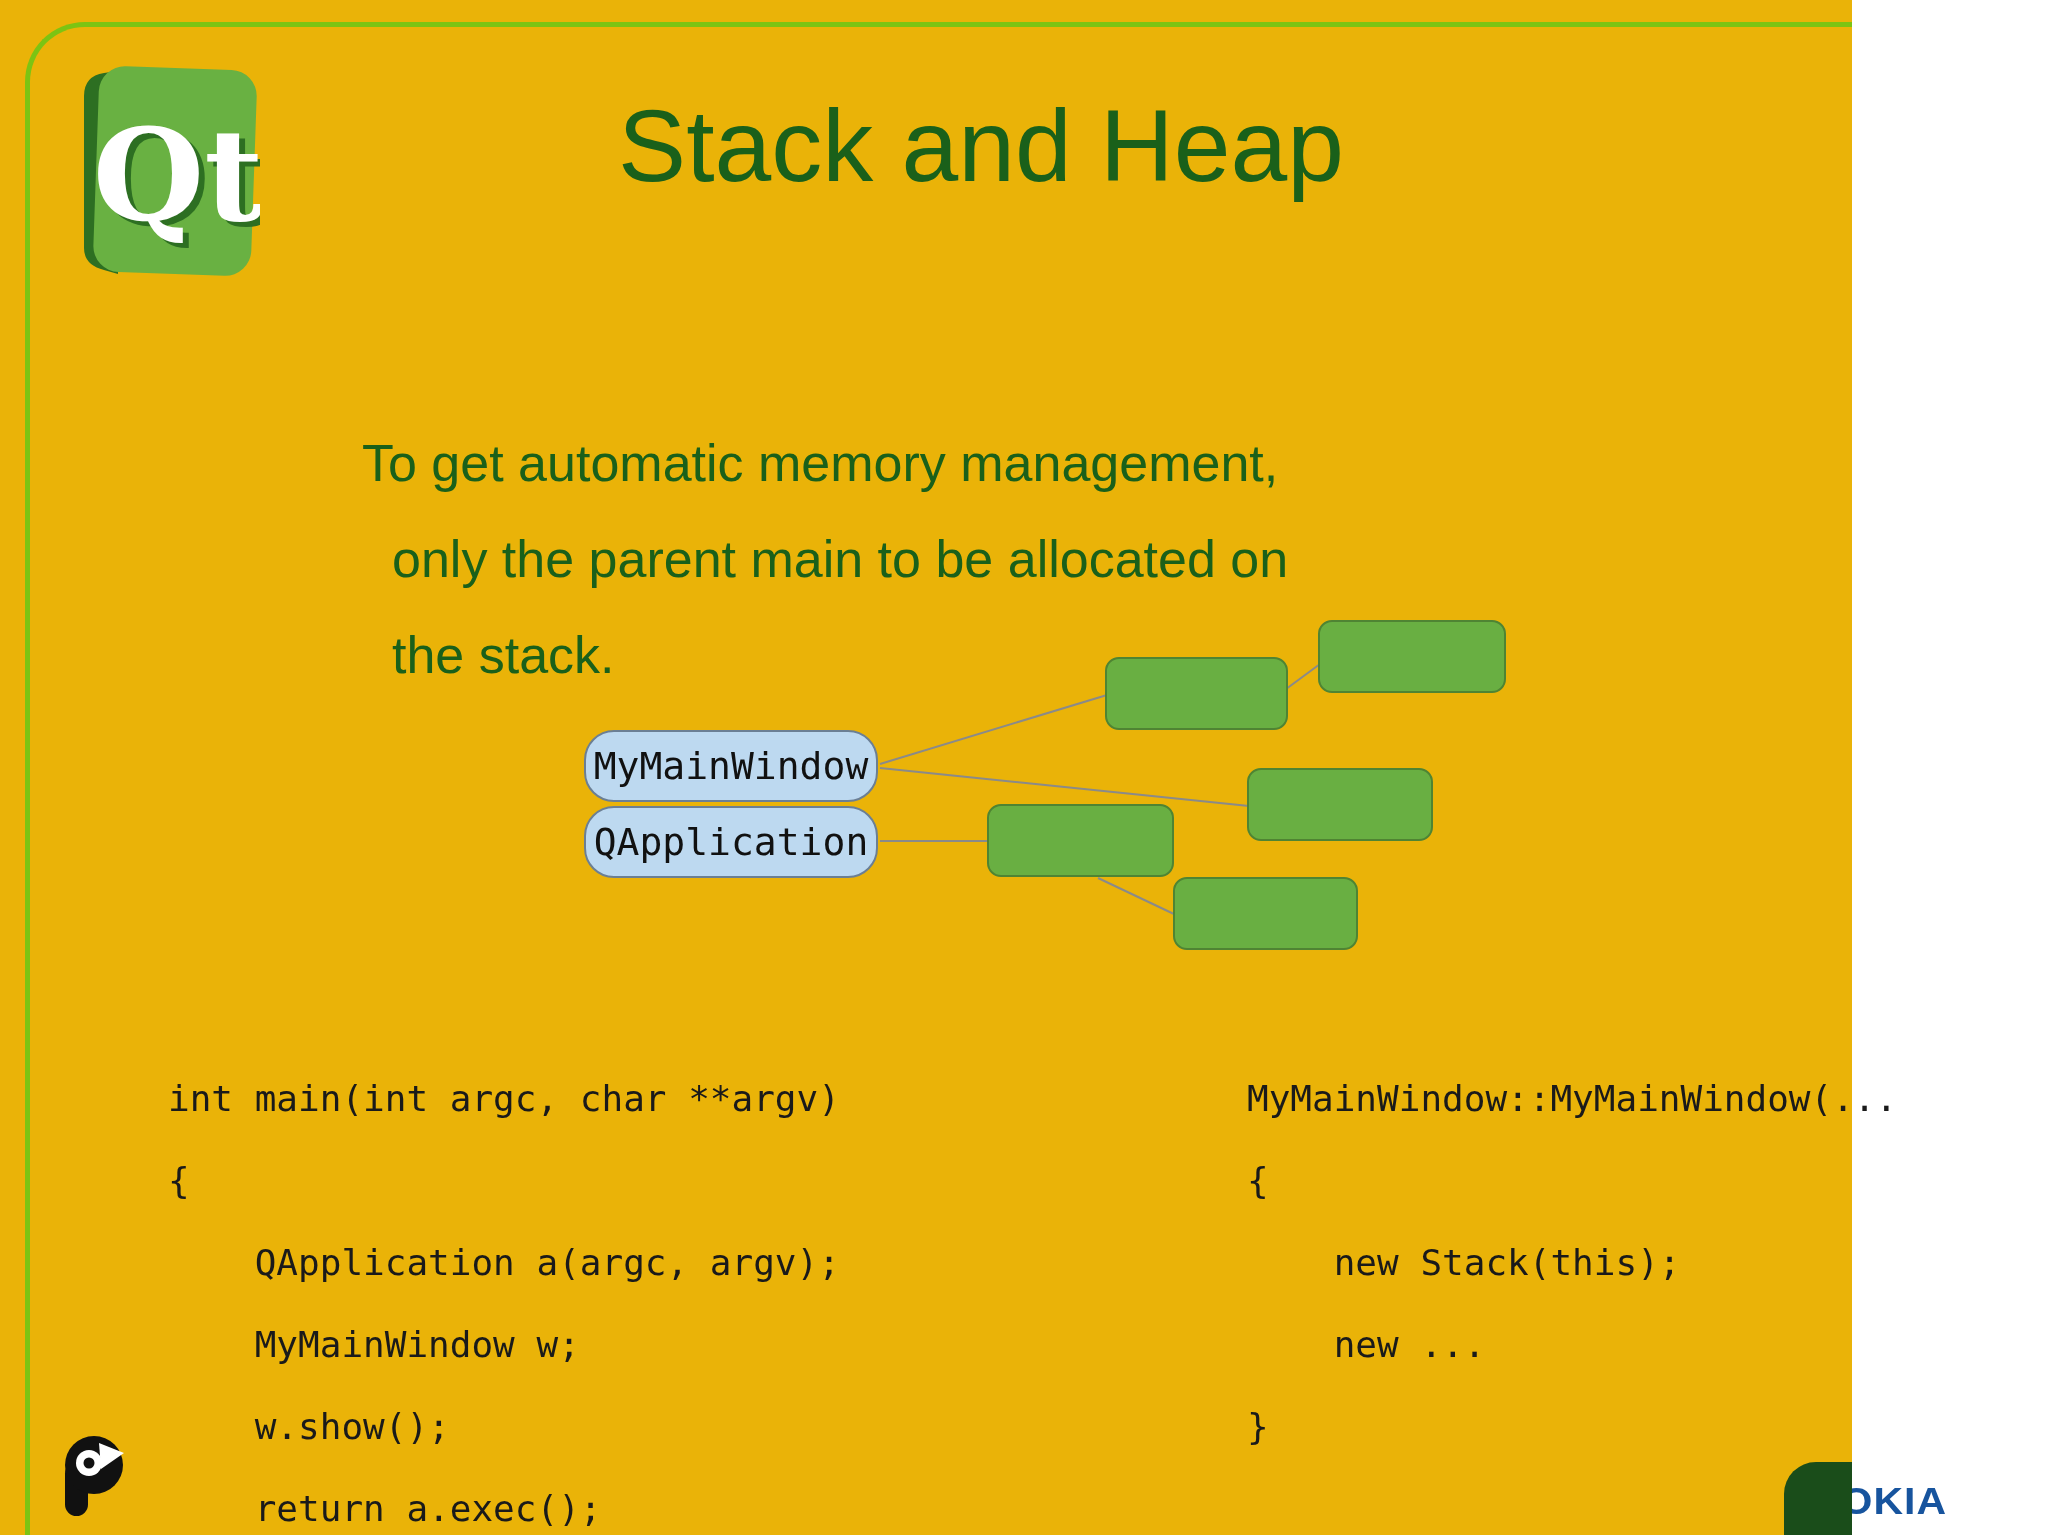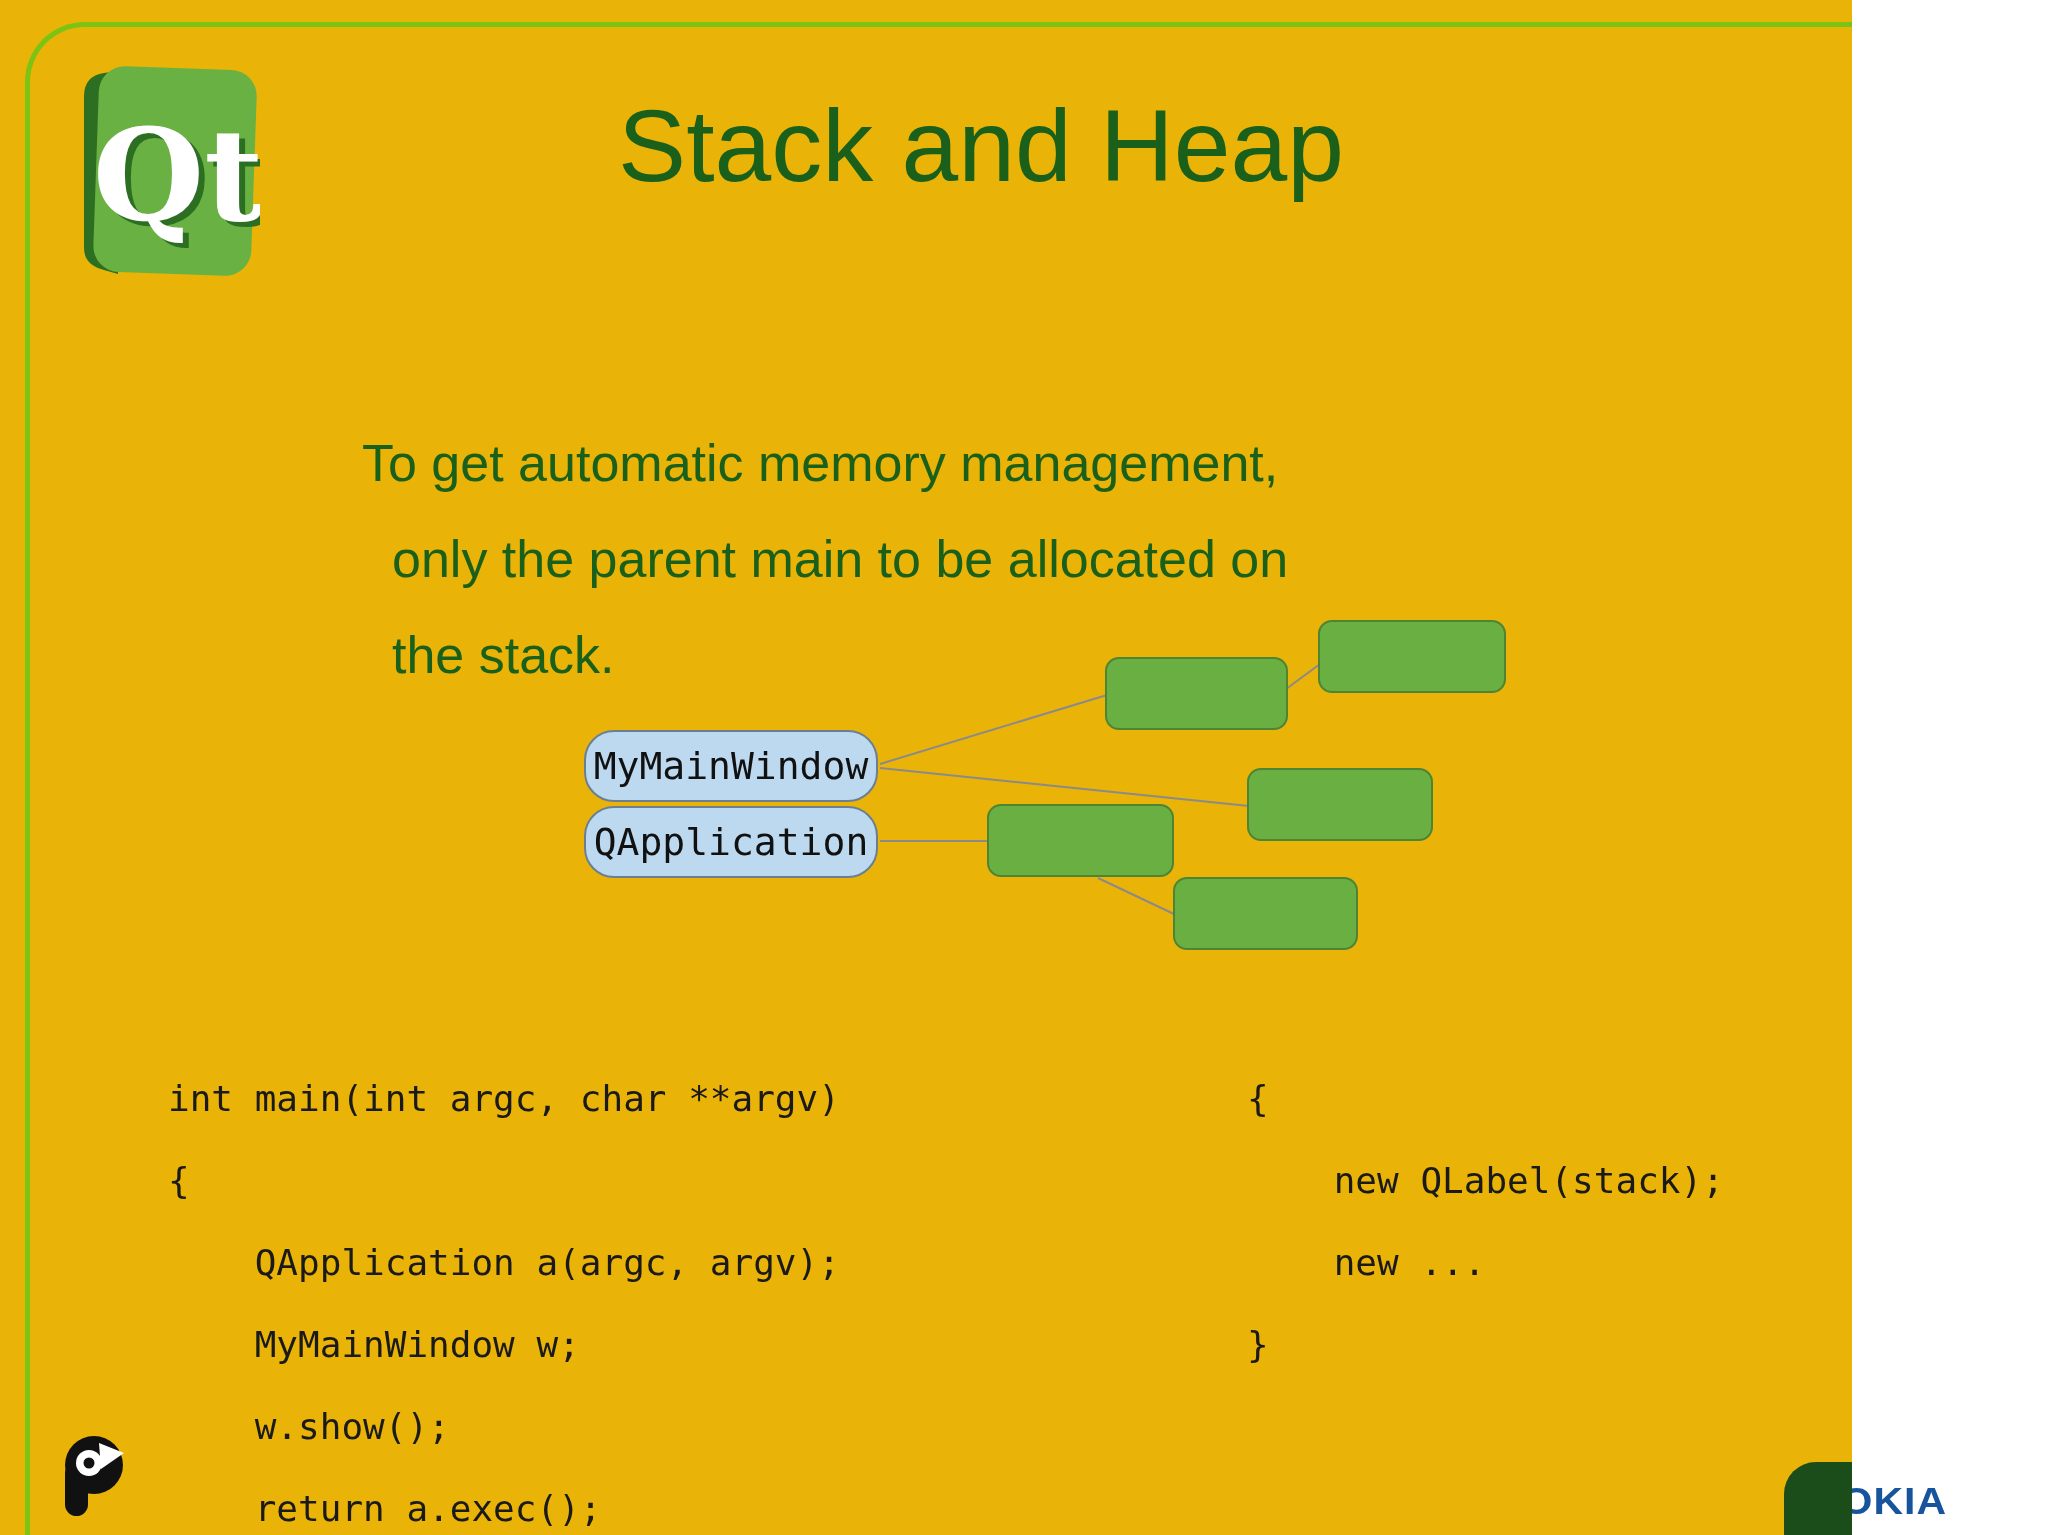--- a/index.html
+++ b/index.html
@@ -137,22 +137,23 @@
     <div class="code-line">int main(int argc, char **argv)</div>
     <div class="code-line">{</div>
     <div class="code-line">    QApplication a(argc, argv);</div>
     <div class="code-line">    MyMainWindow w;</div>
     <div class="code-line">    w.show();</div>
     <div class="code-line">    return a.exec();</div>
     <div class="code-line">}</div>
   </div>
 
   <div class="code code-right">
+    <div class="code-line">MyMainWindow::MyMainWindow(...</div>
     <div class="code-line">{</div>
-    <div class="code-line">    new QLabel(stack);</div>
+    <div class="code-line">    new Stack(this);</div>
     <div class="code-line">    new ...</div>
     <div class="code-line">}</div>
   </div>
 
   <div class="bird-logo">
     <svg width="62" height="92" viewBox="0 0 62 92">
       <rect x="3" y="28" width="23" height="54" rx="11.5" fill="#111111"></rect>
       <circle cx="32" cy="31" r="29" fill="#111111"></circle>
       <path d="M37,9 L62,19 L39,35 Z" fill="#ffffff"></path>
       <circle cx="27" cy="29" r="13" fill="#ffffff"></circle>

